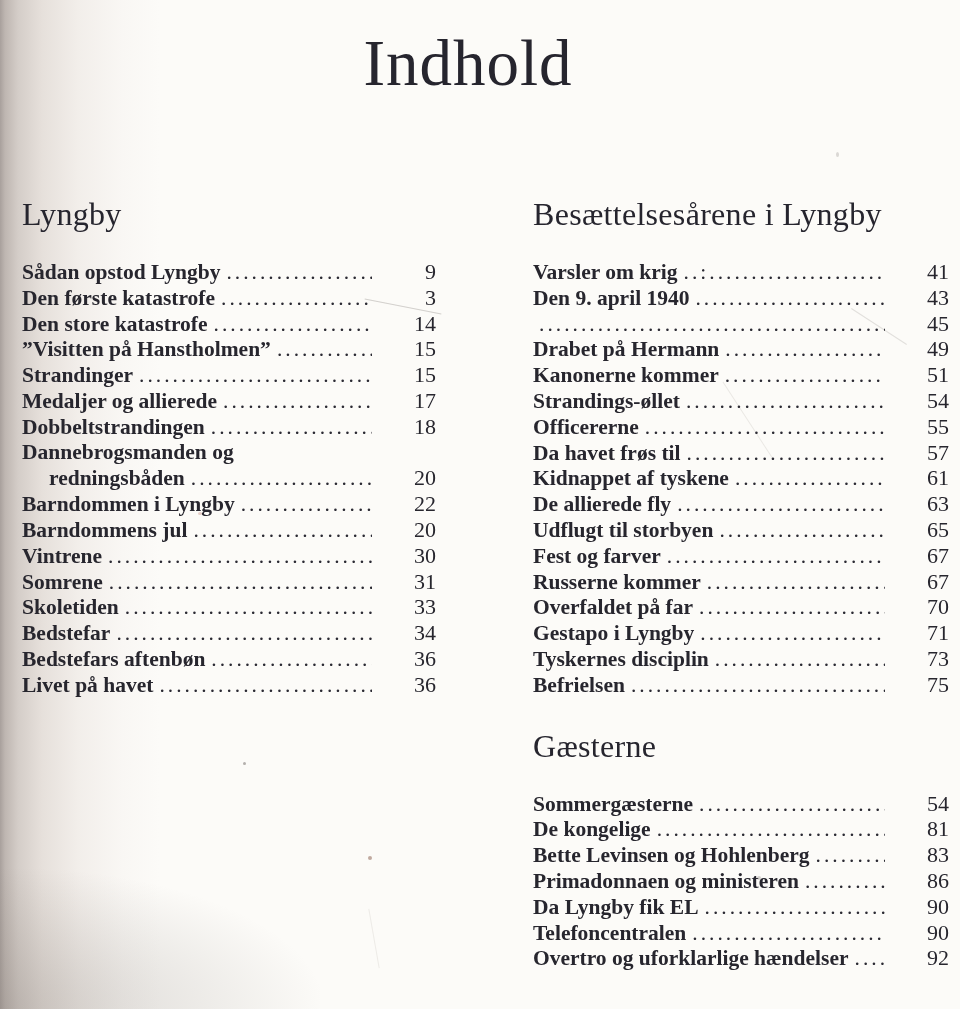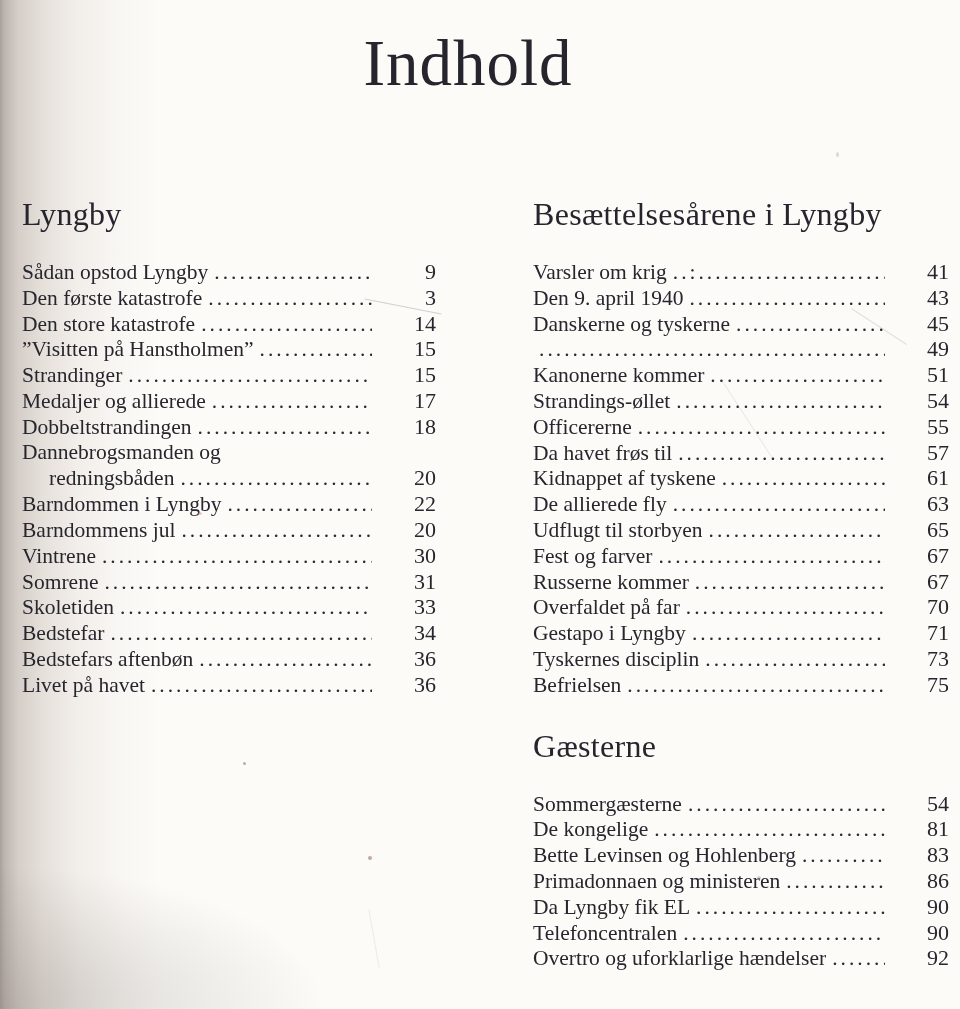--- a/index.html
+++ b/index.html
@@ -36,21 +36,21 @@
     font-size: 32px; font-weight: normal;
     margin: 0 0 26px 0; letter-spacing: 0.3px;
     color: #26252e; white-space: nowrap;
   }
   .section + .section .section-heading { margin-top: 30px; }
   .row {
     display: flex; align-items: baseline;
     height: 25.8px; line-height: 25.8px;
     font-size: 21.5px; white-space: nowrap;
   }
-  .row .t { flex: 0 0 auto; }
+  .row .t { flex: 0 0 auto; font-weight: bold; }
   .row.indent .t { padding-left: 27px; }
   .row .dots {
     flex: 1 1 auto; overflow: hidden;
     letter-spacing: 3px; padding-left: 6px; margin-right: 6px;
     color: #2b2a33;
   }
   .row .pg {
     flex: 0 0 auto; width: 58px; text-align: right;
     font-size: 22px;
   }
@@ -174,25 +174,25 @@
             <span class="t">Varsler om krig</span>
             <span class="dots">..:................................................................................</span>
             <span class="pg">41</span>
           </div>
           <div class="row">
             <span class="t">Den 9. april 1940</span>
             <span class="dots">................................................................................</span>
             <span class="pg">43</span>
           </div>
           <div class="row">
-            <span class="t">Danskerne og tyskerne</span>
             <span class="dots">................................................................................</span>
             <span class="pg">45</span>
           </div>
           <div class="row">
+            <span class="t">Drabet på Hermann</span>
             <span class="dots">................................................................................</span>
             <span class="pg">49</span>
           </div>
           <div class="row">
             <span class="t">Kanonerne kommer</span>
             <span class="dots">................................................................................</span>
             <span class="pg">51</span>
           </div>
           <div class="row">
             <span class="t">Strandings-øllet</span>

